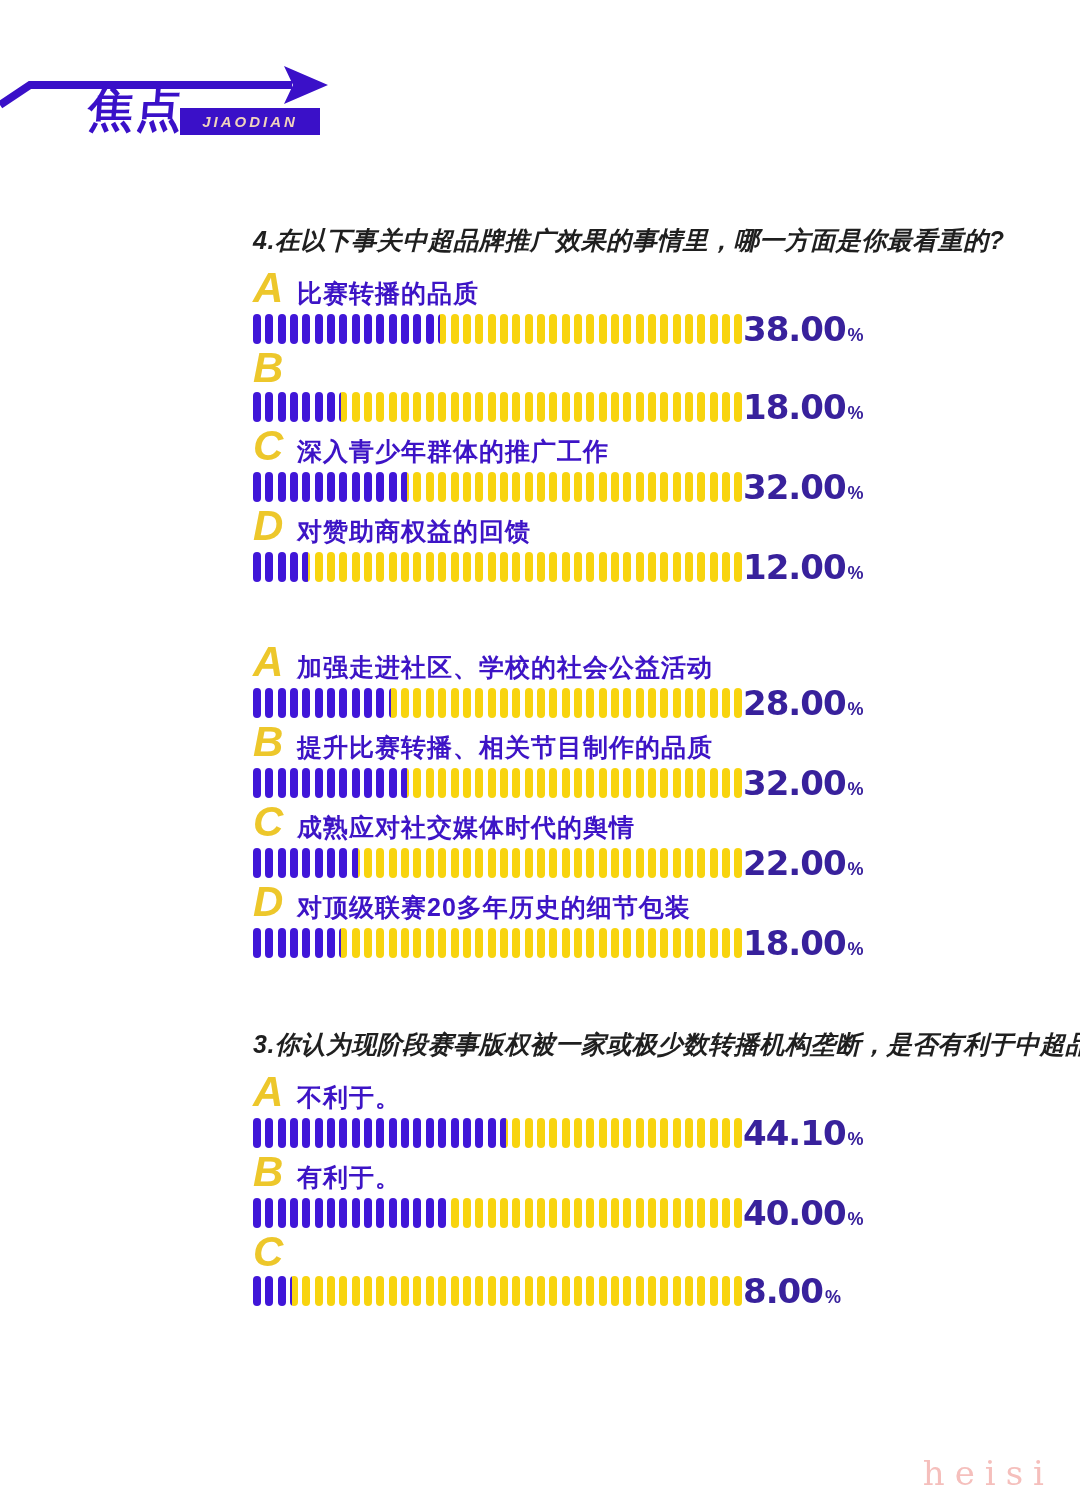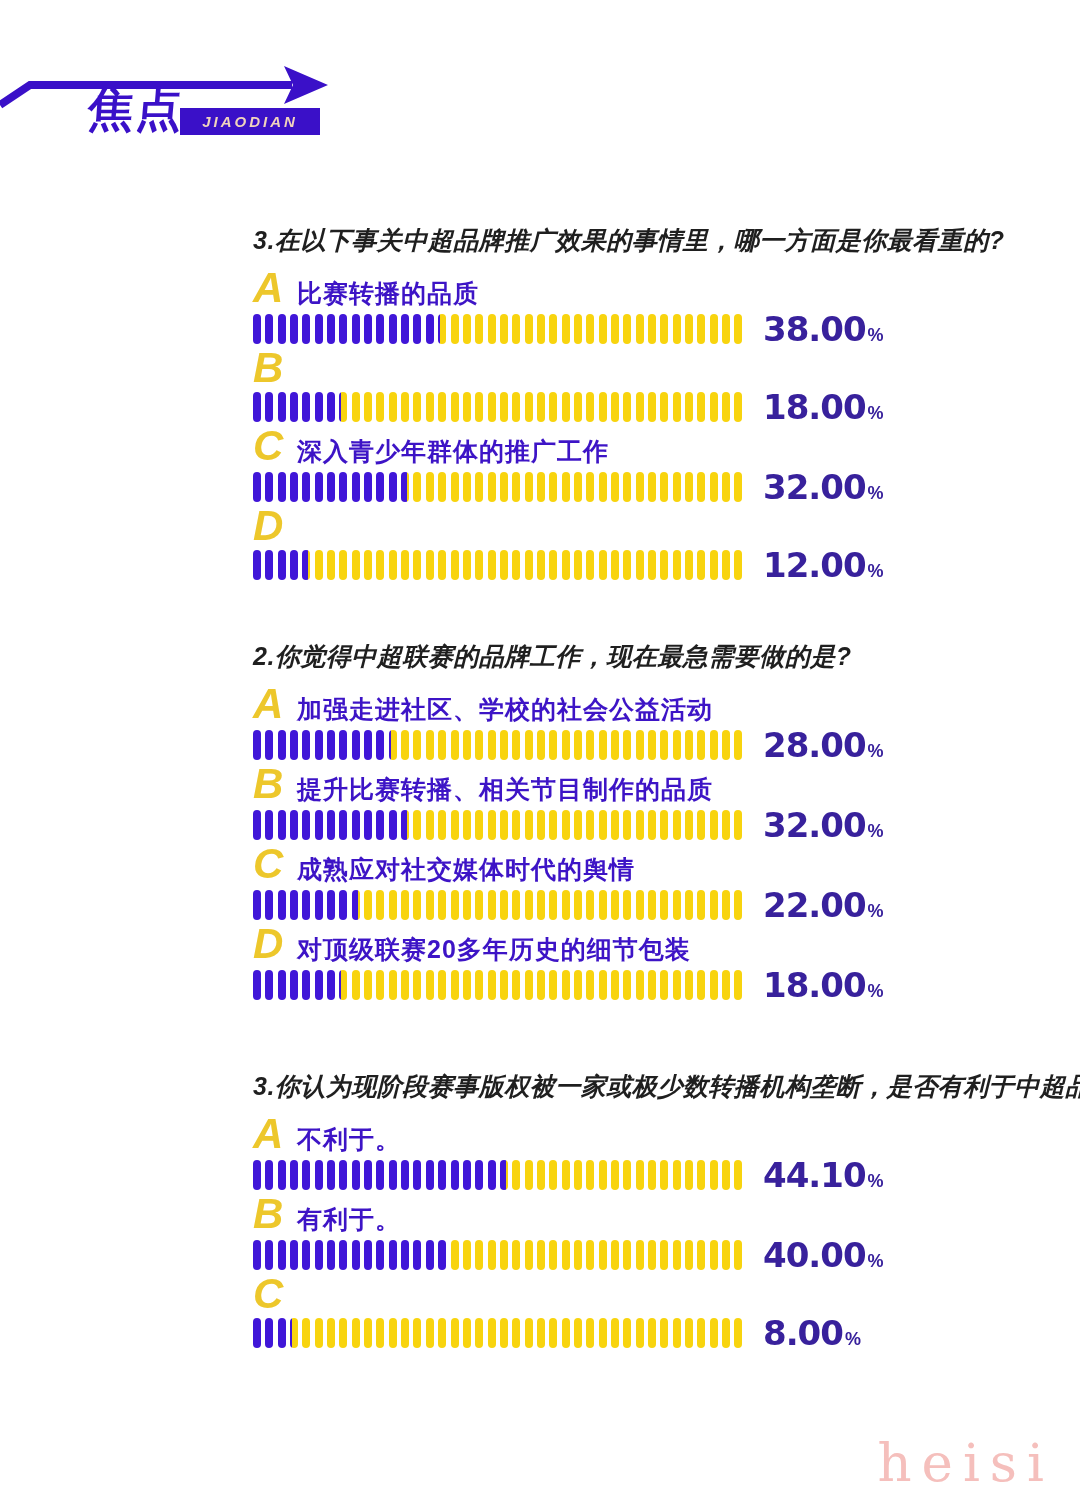--- a/index.html
+++ b/index.html
@@ -45,46 +45,46 @@
     letter-spacing:1px;white-space:nowrap;
   }
   .note{
     font-size:15px;font-weight:bold;color:var(--label-purple);
     line-height:20px;margin-left:24px;letter-spacing:.2px;
   }
   .note:empty{display:none;}
   .bar-row{display:flex;align-items:center;margin:2px 0 0 0;height:34px;}
   .bar{width:490px;flex:none;display:flex;justify-content:space-between;}
   .pill{width:8px;height:30px;border-radius:5px;flex:none;}
-  .pct{flex:1;text-align:right;white-space:nowrap;color:var(--pct-purple);font-weight:bold;padding-left:20px;}
+  .pct{flex:1;text-align:left;white-space:nowrap;color:var(--pct-purple);font-weight:bold;}
   .pct-num{font-size:34px;font-family:"DejaVu Sans","Liberation Sans",sans-serif;letter-spacing:-1px;}
   .pct-sign{font-size:18px;margin-left:2px;}
   .watermark{
     position:absolute;right:26px;bottom:14px;
     font-family:"DejaVu Serif","Liberation Serif",serif;
-    font-size:53px;letter-spacing:10px;color:var(--wm);
+    font-size:34px;letter-spacing:10px;color:var(--wm);
   }
 </style>
 </head>
 <body style="--purple: #3a10c8; --bar-purple: #4016d8; --yellow: #f8d40e; --letter-yellow: #edc72b; --label-purple: #3d14c6; --pct-purple: #38219c; --qtext: #1f1f1f; --logo-en: #f1d4bd; --wm: #f5bfbc;">
 
 <header class="header">
   <svg class="arrow-svg" width="332" height="58" viewBox="0 0 332 58">
     <polyline points="0,50 30,30 292,30" style="fill:none;stroke:var(--purple);stroke-width:8;"></polyline>
     <path d="M284,11 L328,30 L284,49 L293,30 Z" style="fill:var(--purple);"></path>
   </svg>
   <div class="logo-cn">焦点</div>
   <div class="logo-en-box">
     <span class="logo-en">JIAODIAN</span>
   </div>
 </header>
 
 <main class="content">
   <section class="question">
-    <h2 class="q-title">3.在以下事关中超品牌推广效果的事情里，哪一方面是你最看重的?</h2>
+    <h2 class="q-title">4.在以下事关中超品牌推广效果的事情里，哪一方面是你最看重的?</h2>
     <div class="options">
   <div class="option">
     <div class="option-head">
       <span class="letter">A</span>
       <span class="label">比赛转播的品质</span>
 
     </div>
     <div class="bar-row">
       <div class="bar">
               <span class="pill" style="background: var(--bar-purple);"></span>
@@ -233,20 +233,21 @@
               <span class="pill" style="background: var(--yellow);"></span>
               <span class="pill" style="background: var(--yellow);"></span>
             </div>
       <div class="pct"><span class="pct-num">32.00</span><span class="pct-sign">%</span></div>
     </div>
   </div>
 
   <div class="option">
     <div class="option-head">
       <span class="letter">D</span>
+      <span class="label">对赞助商权益的回馈</span>
 
     </div>
     <div class="bar-row">
       <div class="bar">
               <span class="pill" style="background: var(--bar-purple);"></span>
               <span class="pill" style="background: var(--bar-purple);"></span>
               <span class="pill" style="background: var(--bar-purple);"></span>
               <span class="pill" style="background: var(--bar-purple);"></span>
               <span class="pill" style="background: linear-gradient(to right, var(--bar-purple) 79.99999999999999%, var(--yellow) 79.99999999999999%);"></span>
               <span class="pill" style="background: var(--yellow);"></span>
@@ -285,21 +286,20 @@
               <span class="pill" style="background: var(--yellow);"></span>
               <span class="pill" style="background: var(--yellow);"></span>
             </div>
       <div class="pct"><span class="pct-num">12.00</span><span class="pct-sign">%</span></div>
     </div>
   </div>
 </div>
   </section>
 
   <section class="question">
-    <h2 class="q-title">2.你觉得中超联赛的品牌工作，现在最急需要做的是?</h2>
     <div class="options">
   <div class="option">
     <div class="option-head">
       <span class="letter">A</span>
       <span class="label">加强走进社区、学校的社会公益活动</span>
 
     </div>
     <div class="bar-row">
       <div class="bar">
               <span class="pill" style="background: var(--bar-purple);"></span>

